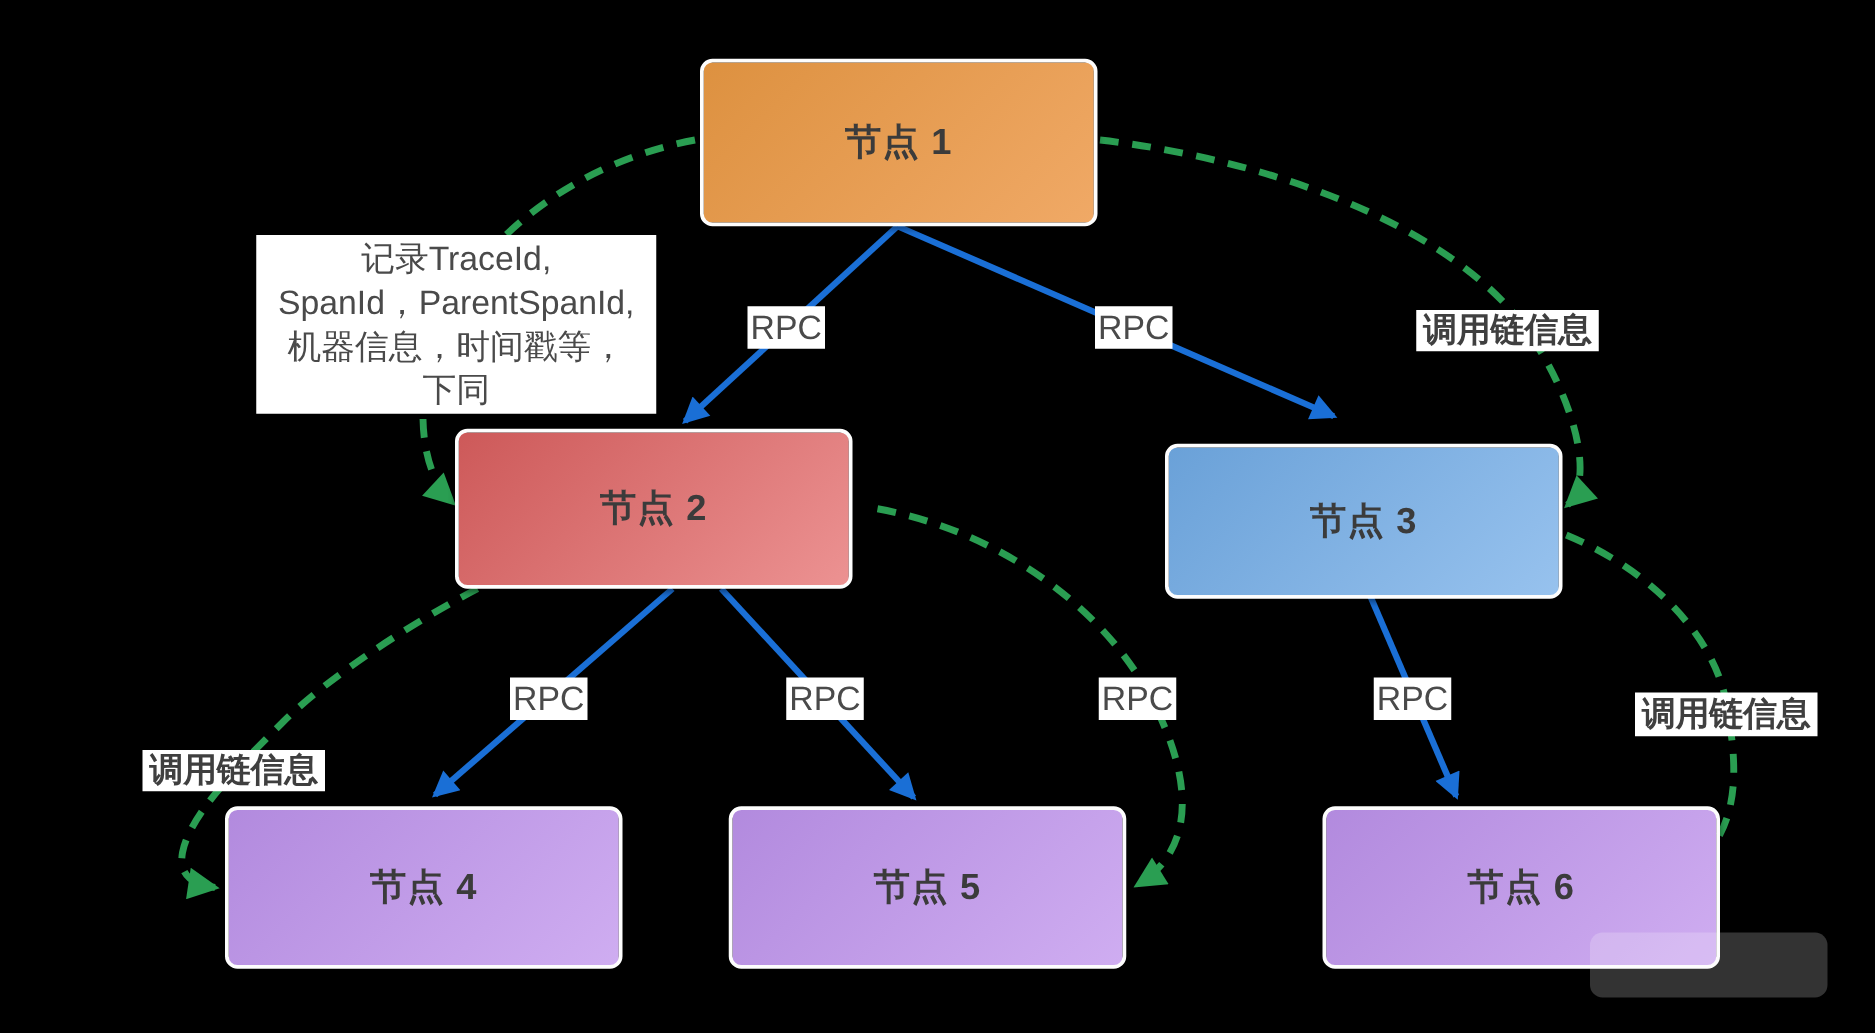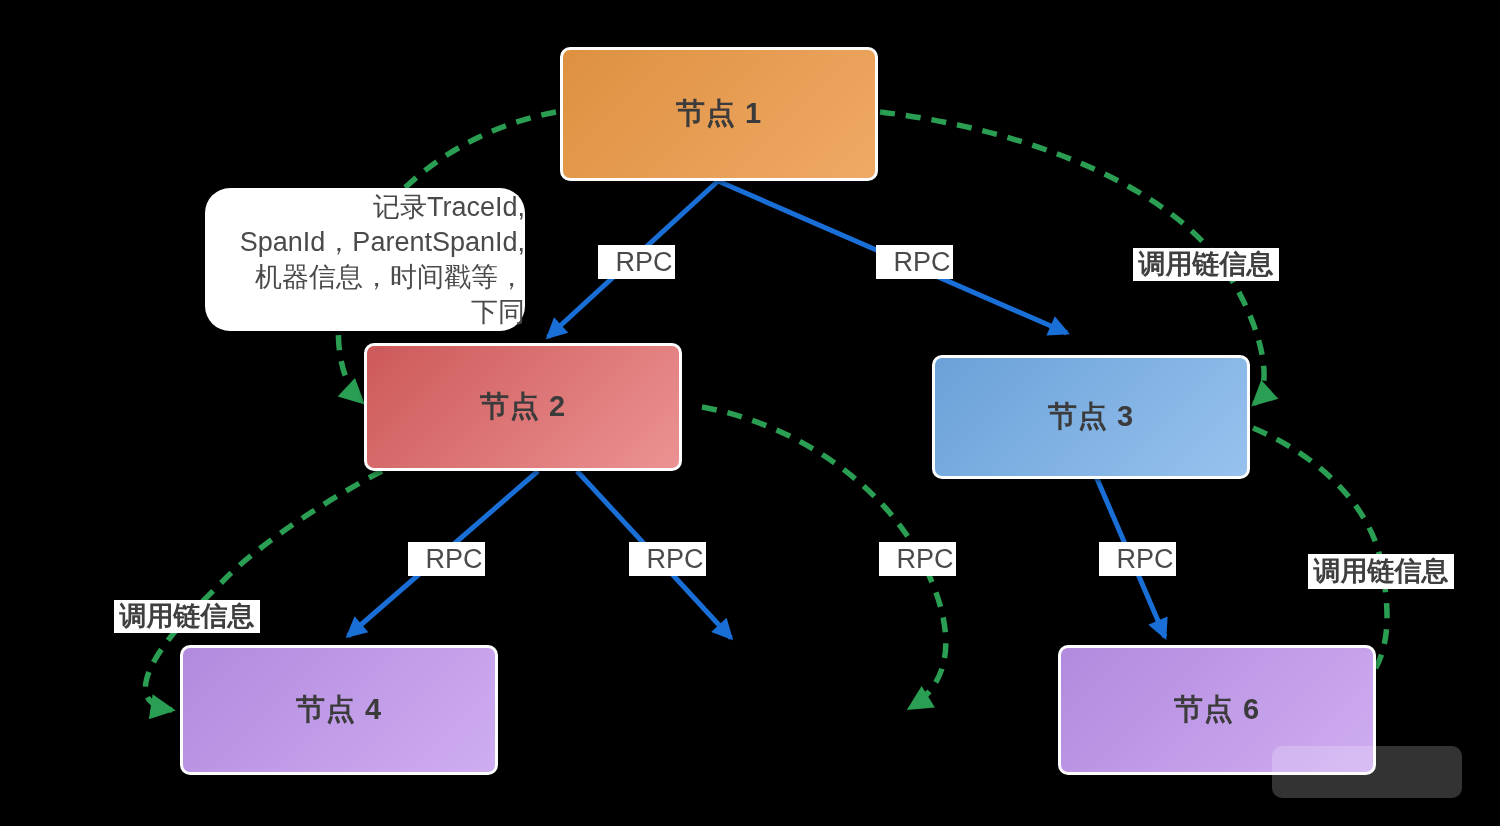--- a/index.html
+++ b/index.html
@@ -15,37 +15,37 @@
     font-size:29px;font-weight:700;color:#3b3b3b;letter-spacing:1px;
   }
   .node-1{left:560px;top:47px;width:312px;height:128px;background:linear-gradient(135deg,#dd9140,#f0a966);}
   .node-2{left:364px;top:343px;width:312px;height:122px;background:linear-gradient(135deg,#cd5959,#ec9292);text-align:right;}
   .node-3{left:932px;top:343px;width:312px;height:118px;background:linear-gradient(135deg,#6aa1d8,#97c2ee);margin-top:12px;}
   .node-4{left:180px;top:645px;width:312px;height:124px;background:linear-gradient(135deg,#b28ade,#cfadf1);}
   .node-5{left:583px;top:645px;width:312px;height:124px;background:linear-gradient(135deg,#b28ade,#cfadf1);}
   .node-6{left:1012px;top:645px;width:312px;height:124px;background:linear-gradient(135deg,#b28ade,#cfadf1);margin-left:46px;}
   .edge-label{
     position:absolute;display:flex;align-items:center;justify-content:center;
-    background:#ffffff;color:#4a4a4a;font-size:27px;line-height:1;padding-left:15px;
+    background:#ffffff;color:#4a4a4a;font-size:27px;line-height:1;
   }
   .rpc{width:62px;height:34px;}
   .rpc-1{left:598px;top:245px;}
   .rpc-2{left:876px;top:245px;}
   .rpc-3{left:408px;top:542px;}
   .rpc-4{left:629px;top:542px;}
   .rpc-5{left:879px;top:542px;}
   .rpc-6{left:1099px;top:542px;}
   .trace{height:33px;padding:0 4px;color:#3f3f3f;font-weight:bold;}
   .trace-1{left:1133px;top:248px;width:138px;}
   .trace-2{left:114px;top:600px;width:138px;}
   .trace-3{left:1308px;top:554px;width:138px;height:35px;}
   .note{
     position:absolute;left:205px;top:188px;width:320px;height:143px;
     background:#ffffff;color:#4a4a4a;font-size:27px;line-height:35px;
-    display:flex;flex-direction:column;align-items:flex-end;justify-content:center;text-align:center;border-radius:25px;
+    display:flex;flex-direction:column;align-items:center;justify-content:center;text-align:center;
   }
   .wm-bg{
     position:absolute;left:1272px;top:746px;width:190px;height:52px;
     background:rgba(255,255,255,0.20);border-radius:10px;
   }
   .watermark{
     position:absolute;left:1292px;top:753px;color:#ffffff;
     font-size:31px;font-weight:700;letter-spacing:1px;
     text-shadow:0 1px 3px rgba(0,0,0,0.6);
   }
@@ -104,19 +104,22 @@
   </div>
   <div class="node node-2">
     <span>节点 2</span>
   </div>
   <div class="node node-3">
     <span>节点 3</span>
   </div>
   <div class="node node-4">
     <span>节点 4</span>
   </div>
+  <div class="node node-5">
+    <span>节点 5</span>
+  </div>
   <div class="node node-6">
     <span>节点 6</span>
   </div>
 
   <div class="wm-bg"></div>
 
 </div>
 
 </body></html>

